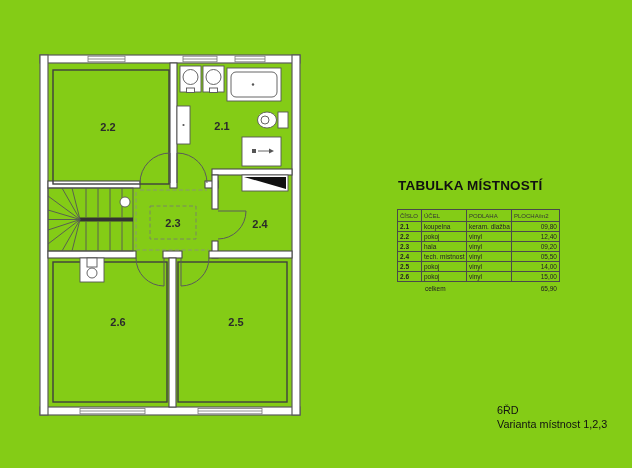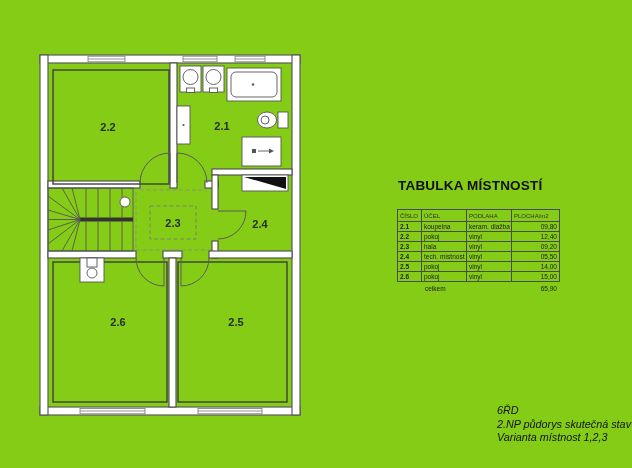--- a/index.html
+++ b/index.html
@@ -10,21 +10,21 @@
   .table-block{position:absolute;left:397px;top:178px;width:163px;}
   .tbl-title{font-size:13.5px;font-weight:600;letter-spacing:.2px;color:#111;margin:0 0 16px 1px;white-space:nowrap;}
   table.rooms{border-collapse:collapse;table-layout:fixed;width:162px;}
   table.rooms th,table.rooms td{border:1px solid #4a4a4a;padding:0 2px;overflow:hidden;white-space:nowrap;}
   table.rooms th{font-size:6px;font-weight:400;color:#333;text-align:left;height:11px;}
   table.rooms td{font-size:6.5px;color:#222;height:9px;}
   td.cnum{font-size:8px;font-weight:700;color:#111;}
   td.area{text-align:right;padding-right:3px;}
   .total-row{display:flex;justify-content:space-between;padding:3px 3px 0 28px;font-size:6.5px;color:#222;}
   
-  .title-block{position:absolute;left:497px;top:404px;font-size:10.8px;line-height:13.6px;color:#111;white-space:nowrap;font-style:italic;}
+  .title-block{position:absolute;left:497px;top:404px;font-size:10.8px;line-height:13.6px;color:#111;white-space:nowrap;}
 </style>
 </head>
 <body>
 
 <div id="canvas">
 
   <svg id="plan-svg" width="340" height="468" viewBox="0 0 340 468" xmlns="http://www.w3.org/2000/svg">
 
     <g fill="#fff" stroke="#5a5a5a" stroke-width="1.2">
       <rect x="40" y="55" width="260" height="8"></rect>
@@ -229,17 +229,16 @@
       </tbody>
     </table>
     <div class="total-row">
       <span>celkem</span>
       <span>65,90</span>
     </div>
   </div>
 
   <div class="title-block">
     <div>6ŘD</div>
-    <div>2.NP půdorys skutečná stav</div>
     <div>Varianta místnost 1,2,3</div>
   </div>
 
 </div>
 
 </body></html>

